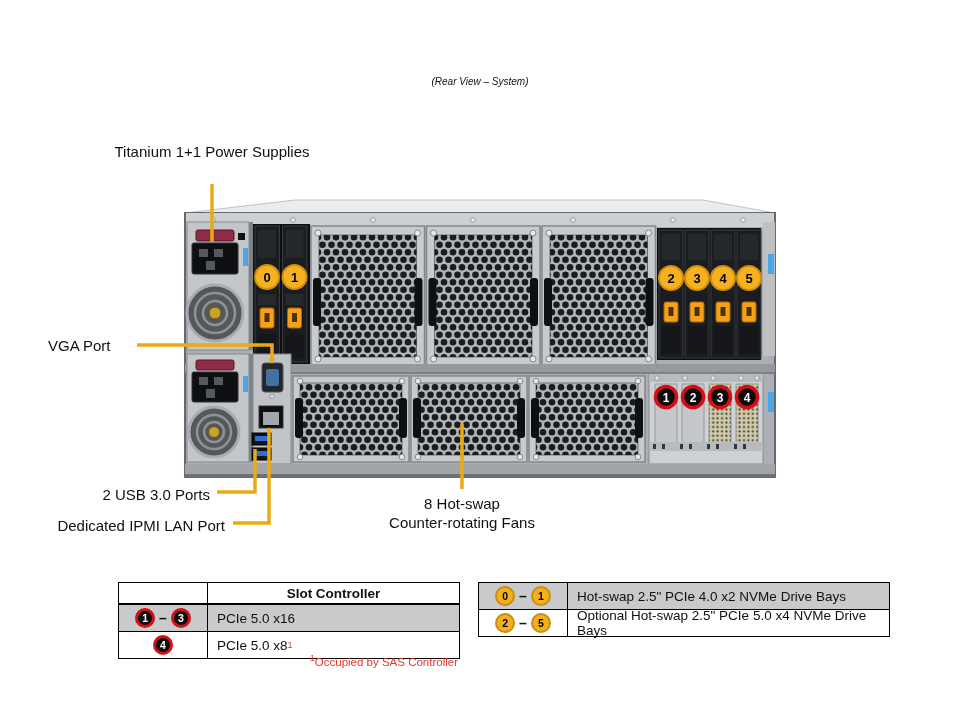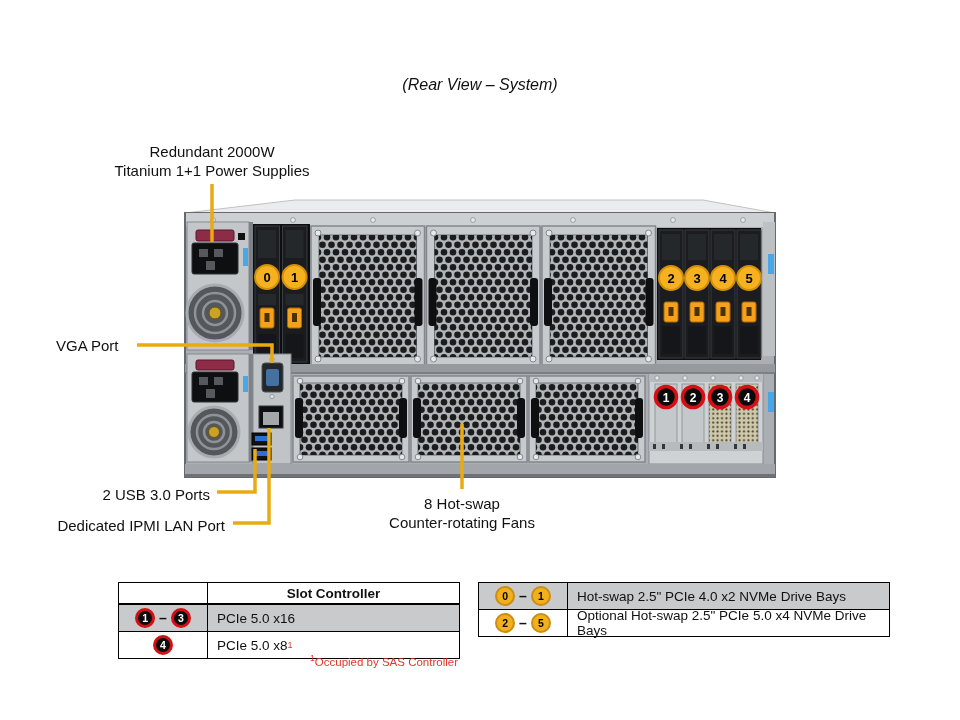--- a/index.html
+++ b/index.html
@@ -1,21 +1,21 @@
 <!DOCTYPE html>
 <html><head>
 <meta charset="utf-8">
 <style>
   html,body{margin:0;padding:0;background:#fff;}
   body{width:960px;height:720px;position:relative;overflow:hidden;
        font-family:"Liberation Sans","DejaVu Sans",sans-serif;color:#111;}
   .abs{position:absolute;}
   
   .page-title{left:0;top:76px;width:960px;text-align:center;
-              font-size:16px;font-style:italic;}
+              font-size:10px;font-style:italic;}
   .lbl{font-size:15px;line-height:19px;white-space:nowrap;}
   .lbl-center{text-align:center;}
   
   .tbl{border:1.4px solid #000;font-size:13.5px;background:#fff;}
   .tr{display:flex;align-items:stretch;height:26px;}
   .tr.head{height:20px;border-bottom:2.8px solid #000;font-weight:bold;}
   .tr + .tr{border-top:1px solid #000;}
   .tr.head + .tr{border-top:none;}
   .gray{background:#C9CACB;}
   .c1{width:88px;display:flex;align-items:center;justify-content:center;
@@ -33,25 +33,24 @@
   .footnote{color:#E2372B;font-size:11.5px;text-align:right;}
   .footnote sup{font-size:8.5px;}
   svg text{font-family:"Liberation Sans","DejaVu Sans",sans-serif;}
 </style>
 </head>
 <body>
 
 <div class="abs page-title">(Rear View – System)</div>
 
 <div class="abs lbl lbl-center" style="left:83px;top:142px;width:258px;">
-  <div>Redundant 2000W</div>
   <div>Titanium 1+1 Power Supplies</div>
 </div>
 
-<div class="abs lbl" style="left:56px;top:336px;">VGA Port</div>
+<div class="abs lbl" style="left:48px;top:336px;">VGA Port</div>
 
 <div class="abs lbl" style="left:0;top:485px;width:210px;text-align:right;">2 USB 3.0 Ports</div>
 
 <div class="abs lbl" style="left:0;top:516px;width:225px;text-align:right;">Dedicated IPMI LAN Port</div>
 
 <div class="abs lbl lbl-center" style="left:362px;top:494px;width:200px;">
   <div>8 Hot-swap</div>
   <div>Counter-rotating Fans</div>
 </div>
 

